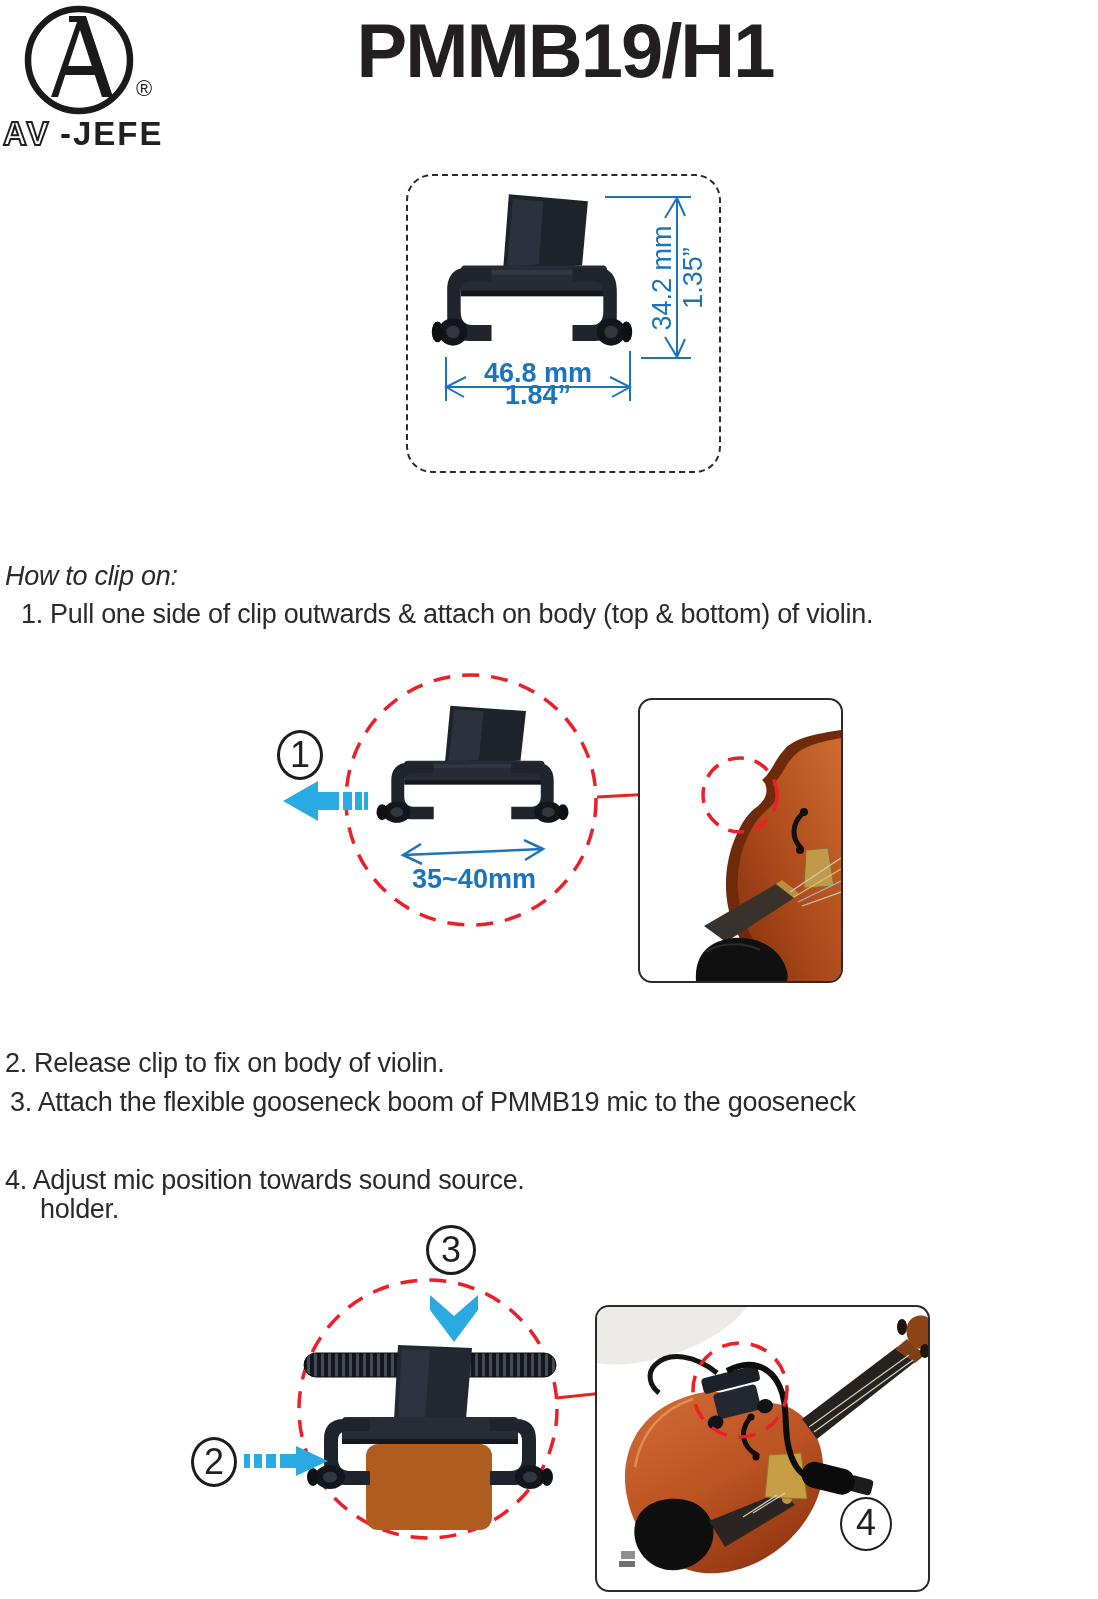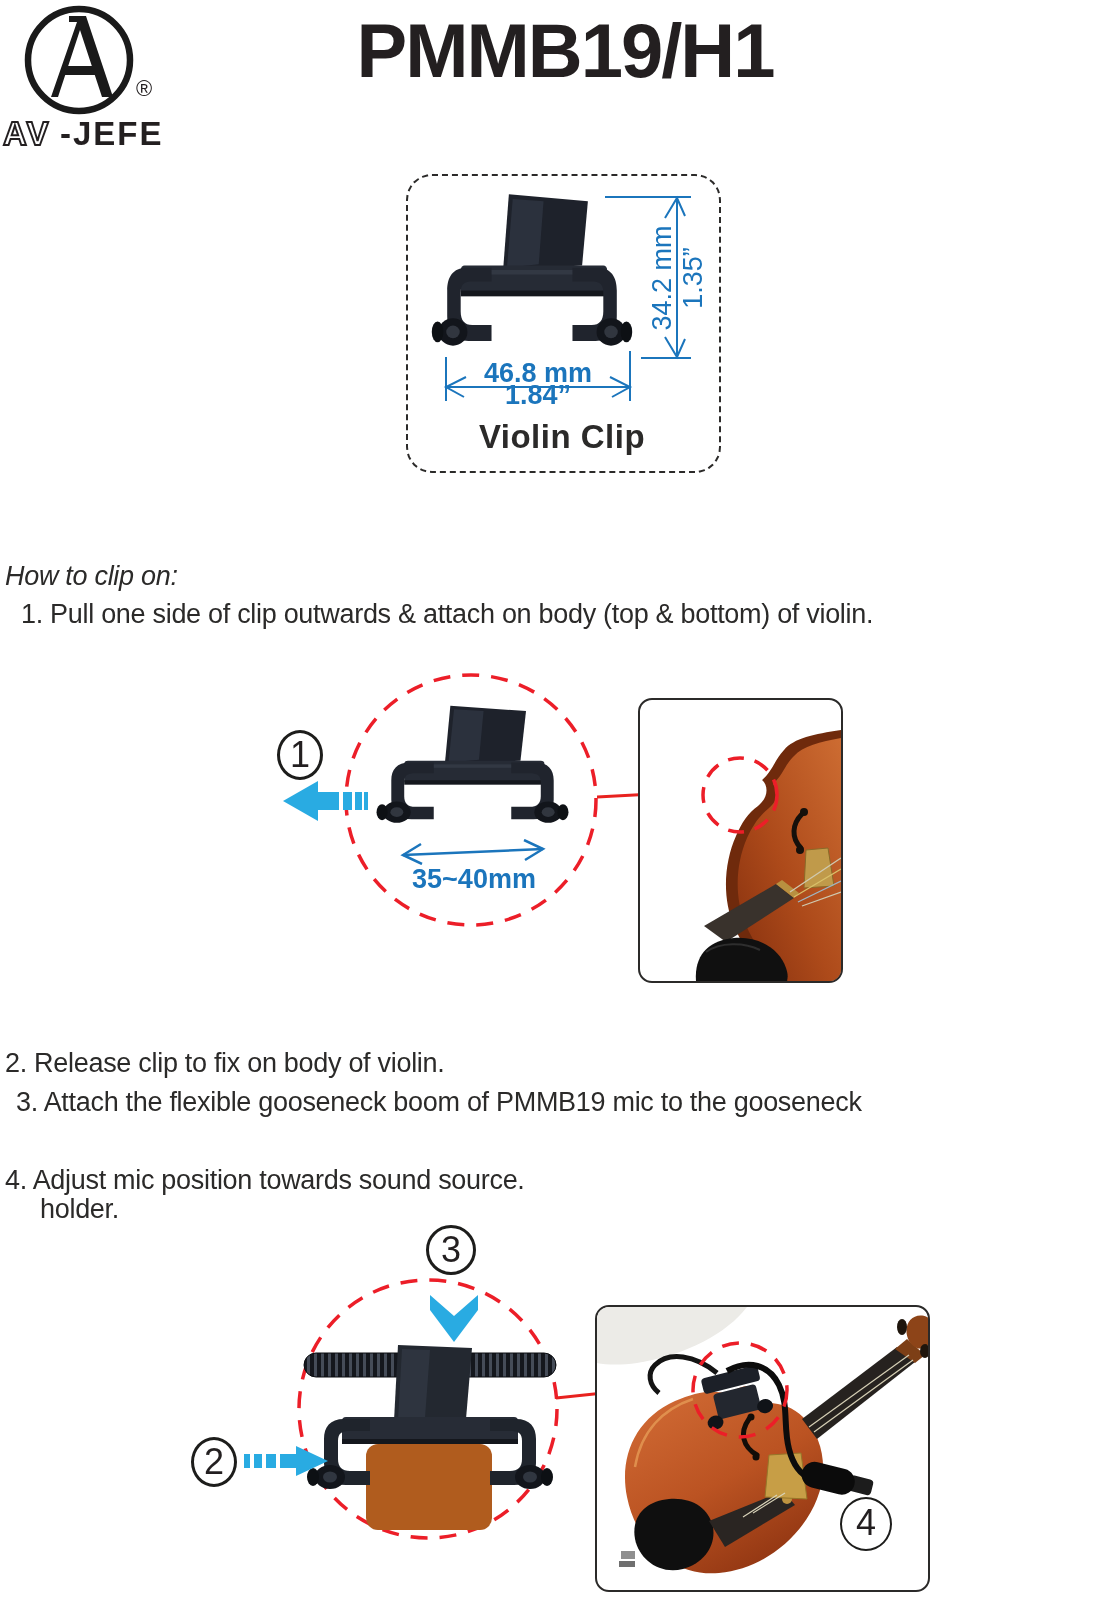--- a/index.html
+++ b/index.html
@@ -92,21 +92,20 @@
 
   <svg class="abs" style="left:30px;top:175px;" width="200" height="56" viewBox="0 0 200 56">
     <line x1="8" y1="6" x2="8" y2="50" stroke="#1B75BC" stroke-width="2"></line>
     <line x1="192" y1="0" x2="192" y2="50" stroke="#1B75BC" stroke-width="2"></line>
     <line x1="8" y1="36" x2="192" y2="36" stroke="#1B75BC" stroke-width="2"></line>
     <path d="M28,26 L8,36 L26,46" fill="none" stroke="#1B75BC" stroke-width="2"></path>
     <path d="M172,26 L192,36 L174,46" fill="none" stroke="#1B75BC" stroke-width="2"></path>
   </svg>
   <div class="txt dim-blue center" style="left:30px;top:182px;width:200px;">46.8 mm</div>
   <div class="txt dim-blue center" style="left:30px;top:204px;width:200px;">1.84”</div>
-  <div class="txt center" style="left:0;top:242px;width:308px;font-size:33px;letter-spacing:0.5px;">Violin Clip</div>
 </div>
 
 <div class="txt body-line heading-italic" style="left:5px;top:561px;">How to clip on:</div>
 <div class="txt body-line" style="left:21px;top:599px;">1. Pull one side of clip outwards &amp; attach on body (top &amp; bottom) of violin.</div>
 
 <svg class="abs" style="left:342px;top:671px;" width="258" height="258" viewBox="0 0 258 258">
   <circle cx="129" cy="129" r="125" fill="none" stroke="#EC1E28" stroke-width="3.5" stroke-dasharray="17 12"></circle>
 </svg>
 <div class="badge" style="left:277px;top:730px;width:46px;height:50px;line-height:44px;">1</div>
 <svg class="abs" style="left:283px;top:779px;" width="85" height="44" viewBox="0 0 85 44">
@@ -141,21 +140,21 @@
     <path d="M162,114 C152,124 151,138 161,148" fill="none" stroke="#15100b" stroke-width="5" stroke-linecap="round"></path>
     <circle cx="164" cy="112" r="4" fill="#15100b"></circle>
       <circle cx="160" cy="150" r="4" fill="#15100b"></circle>
     <path d="M56,281 C54,254 70,240 94,238 C120,236 140,250 146,268 C148,274 148,277 147,281 Z" fill="#101010"></path>
     <path d="M66,252 C80,242 104,242 120,250" fill="none" stroke="#2e2e2e" stroke-width="2"></path>
     <circle cx="100" cy="95" r="37" fill="none" stroke="#EC1E28" stroke-width="3.5" stroke-dasharray="16 11"></circle>
   </svg>
 </div>
 
 <div class="txt body-line" style="left:5px;top:1048px;">2. Release clip to fix on body of violin.</div>
-<div class="txt body-line" style="left:16px;top:1087px;">3. Attach the flexible gooseneck boom of PMMB19 mic to the gooseneck</div>
+<div class="txt body-line" style="left:10px;top:1087px;">3. Attach the flexible gooseneck boom of PMMB19 mic to the gooseneck</div>
 <div class="txt body-line" style="left:40px;top:1194px;">holder.</div>
 <div class="txt body-line" style="left:5px;top:1165px;text-align:center;">4. Adjust mic position towards sound source.</div>
 
 <div class="badge" style="left:426px;top:1225px;width:50px;height:50px;line-height:44px;">3</div>
 <svg class="abs" style="left:429px;top:1295px;" width="50" height="48" viewBox="0 0 50 48">
   <path d="M1,0 L25,21 L49,0 L49,15 L25,47 L1,15 Z" fill="#29ABE2"></path>
 </svg>
 <svg class="abs" style="left:295px;top:1276px;" width="266" height="266" viewBox="0 0 266 266">
   <circle cx="133" cy="133" r="129" fill="none" stroke="#EC1E28" stroke-width="3.5" stroke-dasharray="17 12"></circle>
 </svg>

